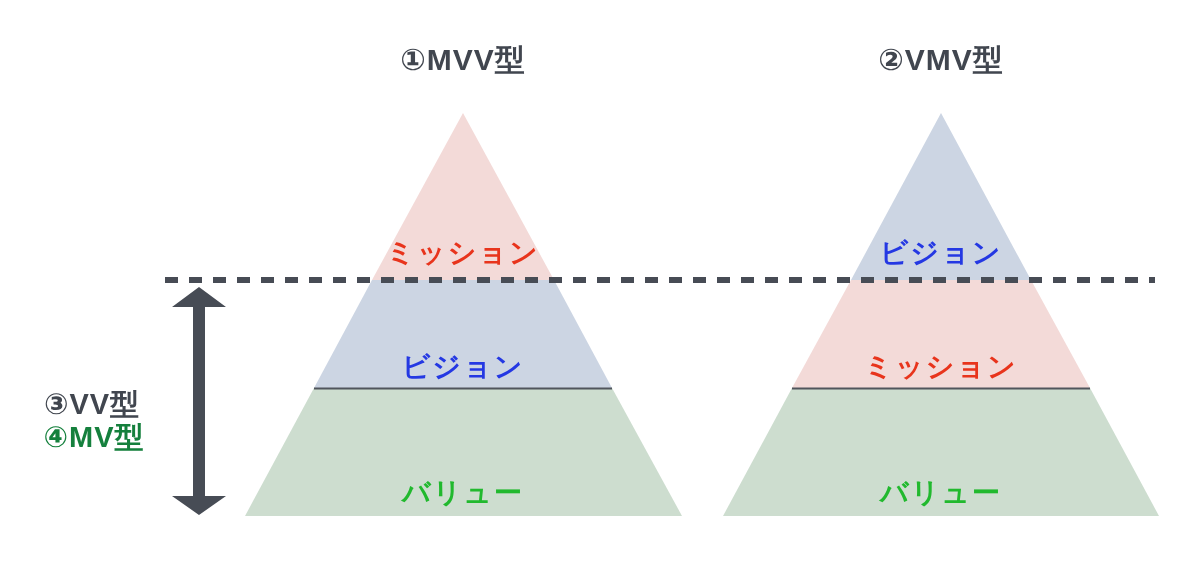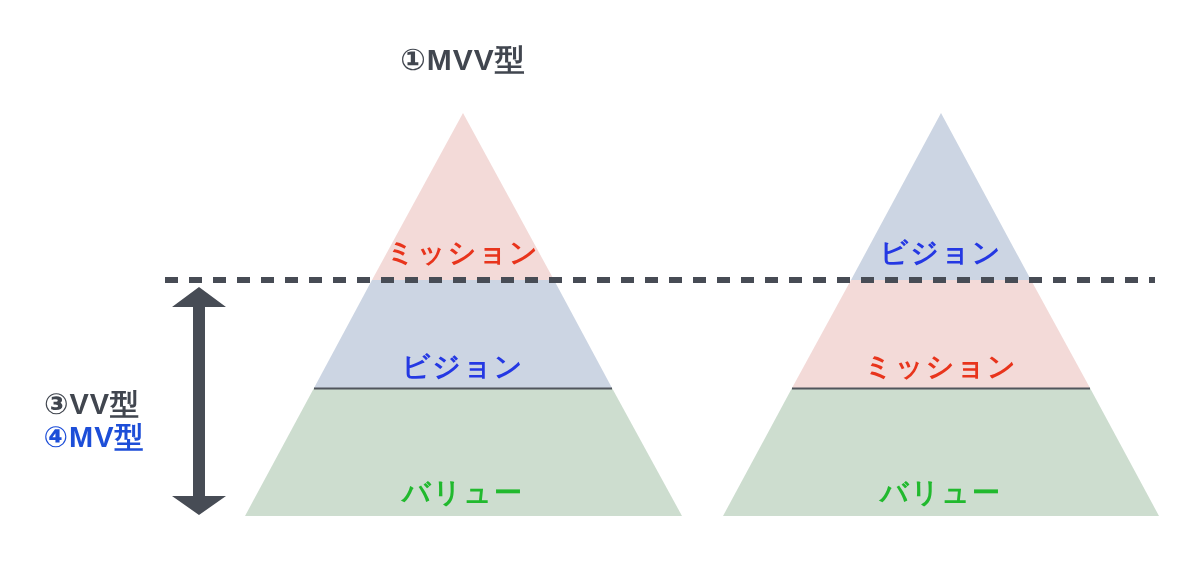--- a/index.html
+++ b/index.html
@@ -72,23 +72,24 @@
       <polygon points="792,388 1090,388 1159,516 723,516" fill="#cdddcf"></polygon>
       <line x1="792" y1="388.5" x2="1090" y2="388.5" stroke-width="2" stroke="#50555c"></line>
     </g>
 
     <line x1="165" y1="280" x2="1155" y2="280" stroke-width="6" stroke-dasharray="13 11" stroke="#474c55"></line>
 
     <polygon points="199,287 226,307 205,307 205,496 226,496 199,515 172,496 193,496 193,307 172,307" fill="#474c55"></polygon>
   </svg>
 
   <div class="pos title t-left" style="color: rgb(65, 70, 79);">①MVV型</div>
+  <div class="pos title t-right" style="color: rgb(65, 70, 79);">②VMV型</div>
 
   <div class="pos side-label l-vv" style="color: rgb(65, 70, 79); margin-top: 48px;">③VV型</div>
-  <div class="pos side-label l-mv" style="color: #1d4ed8;">④MV型</div>
+  <div class="pos side-label l-mv" style="color: #15803d;">④MV型</div>
 
   <div class="pos layer-label p-l-top" style="color: rgb(232, 52, 28);">ミッション</div>
   <div class="pos layer-label p-l-mid" style="color: rgb(36, 56, 227);">ビジョン</div>
   <div class="pos layer-label p-l-bot" style="color: rgb(33, 185, 46);">バリュー</div>
 
   <div class="pos layer-label p-r-top" style="color: rgb(36, 56, 227);">ビジョン</div>
   <div class="pos layer-label p-r-mid" style="color: rgb(232, 52, 28);">ミッション</div>
   <div class="pos layer-label p-r-bot" style="color: rgb(33, 185, 46);">バリュー</div>
 
 </div>

